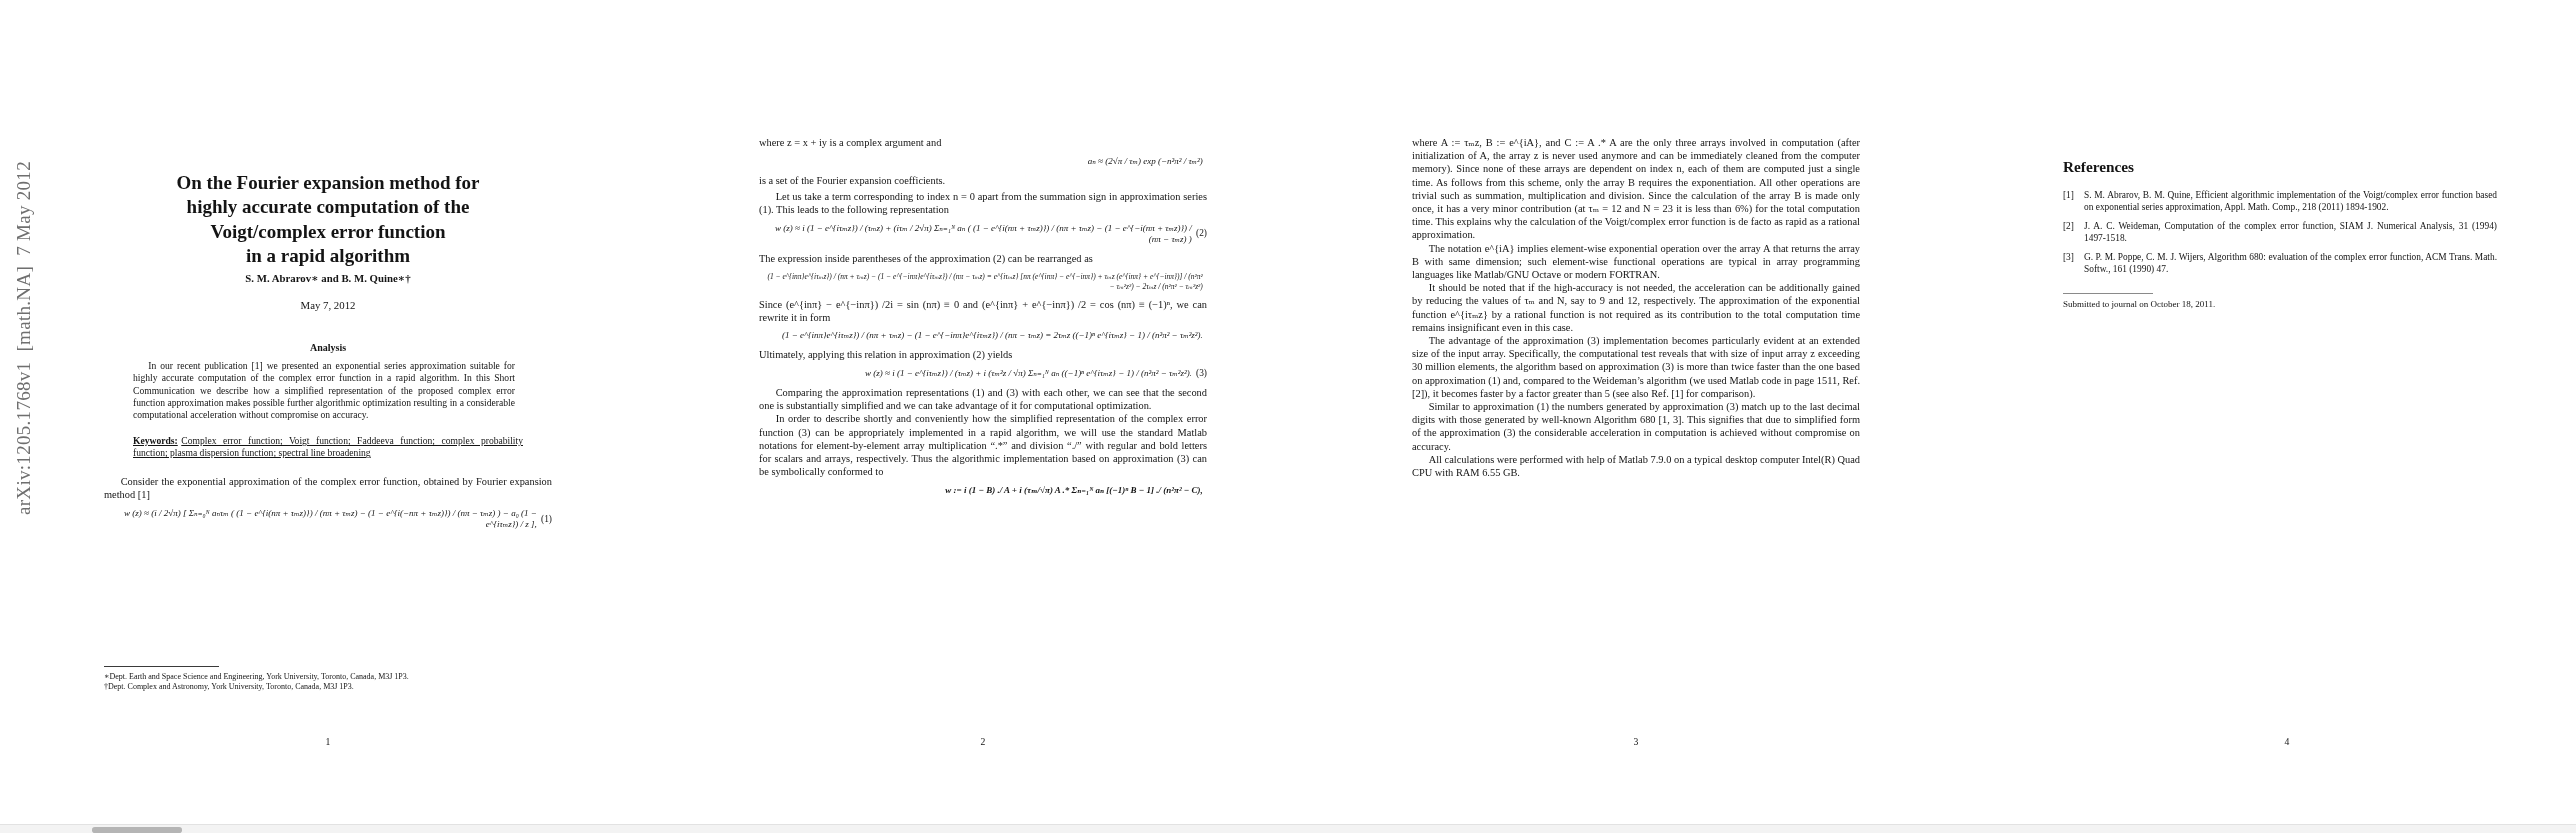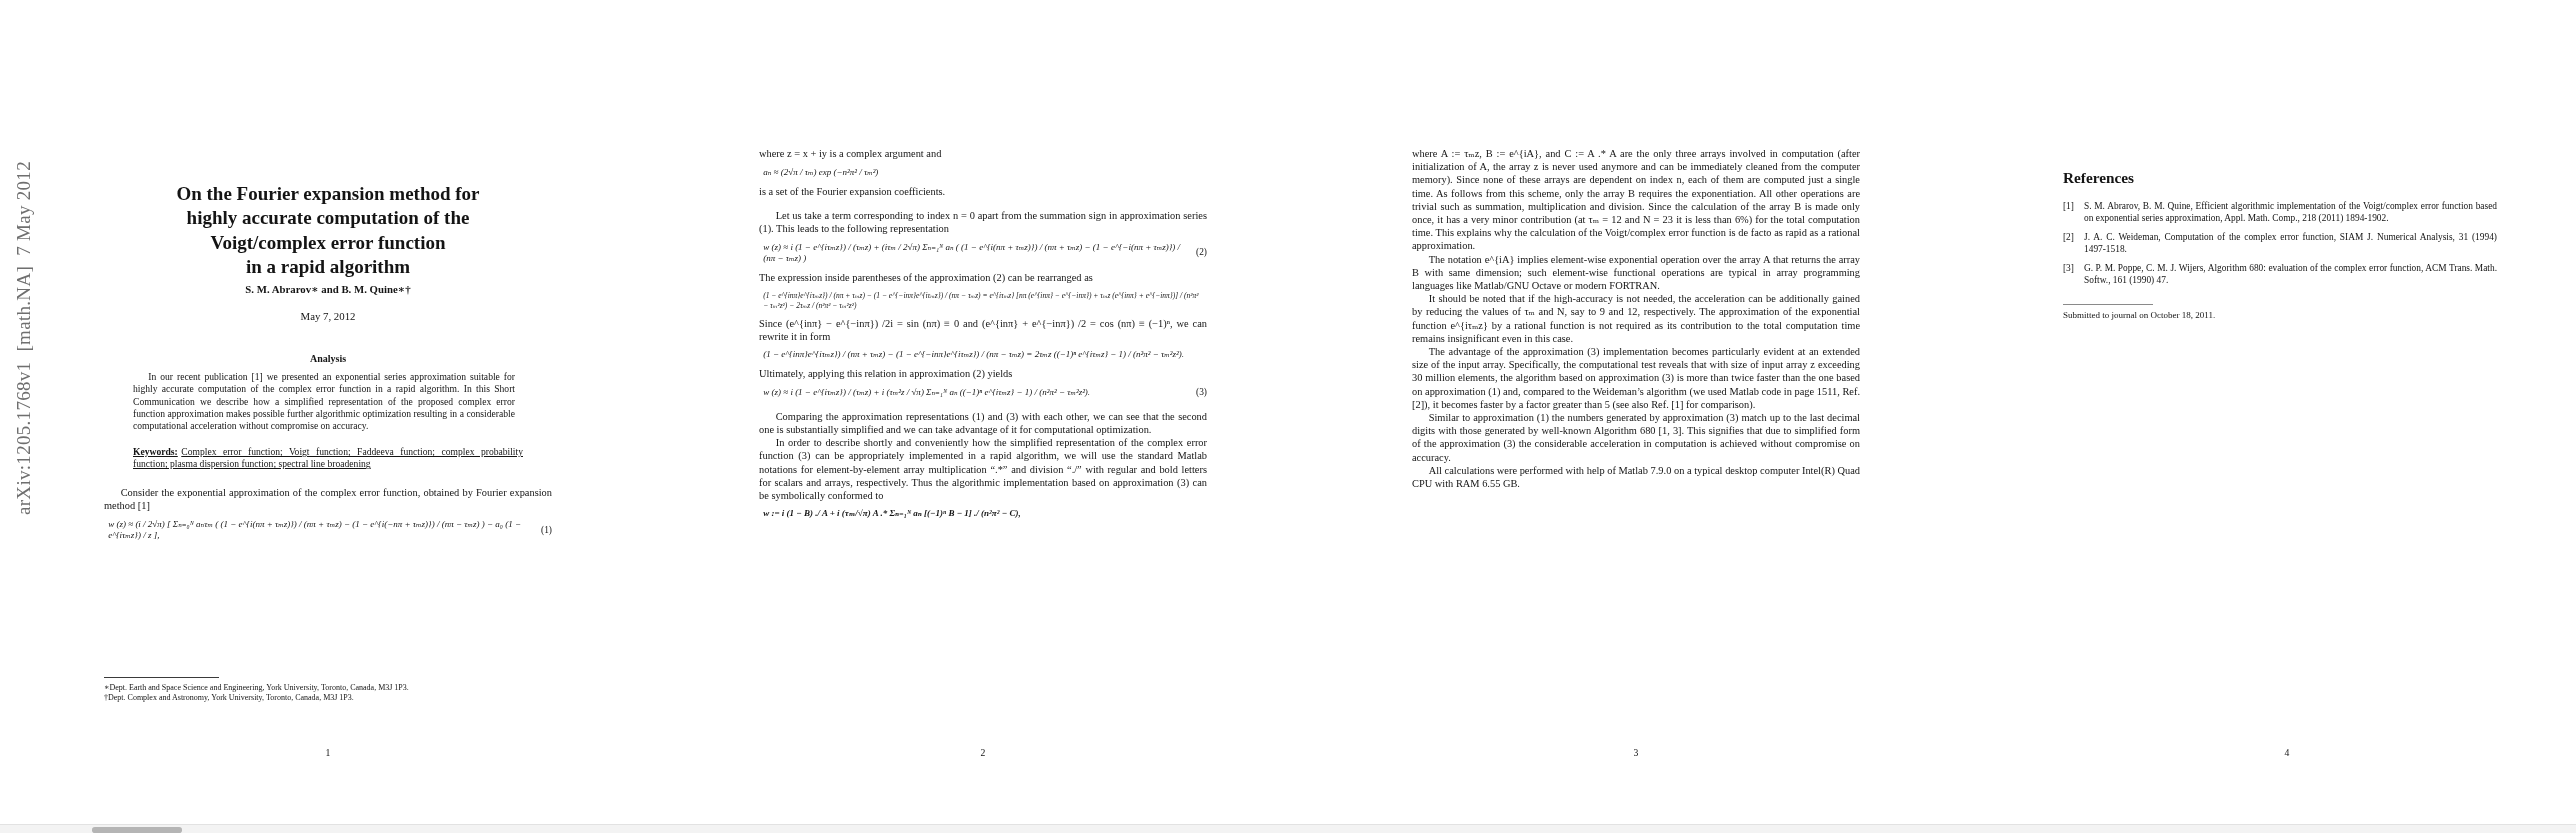--- a/index.html
+++ b/index.html
@@ -6,21 +6,21 @@
   .canvas {
     position:relative; width:2576px; height:834px; overflow:hidden;
     background:#ffffff; color:#141414;
     font-family:"Liberation Serif","DejaVu Serif","DejaVu Sans",serif;
   }
   .arxiv-watermark {
     position:absolute; top:515px; left:12.5px;
     transform:rotate(-90deg); transform-origin:0 0;
     white-space:pre; font-size:19px; letter-spacing:0.3px; color:#6f6f6f;
   }
-  .page { position:absolute; top:11px; height:786px; width:448px; }
+  .page { position:absolute; top:0; height:786px; width:448px; }
   .page.p1 { left:104px; }
   .page.p2 { left:759px; }
   .page.p3 { left:1412px; }
   .page.p4 { left:2063px; }
   .content { position:absolute; left:0; right:0; }
   .p1 .content { top:171px; }
   .p2 .content { top:136px; }
   .p3 .content { top:136px; }
   .p4 .content { top:158px; }
 
@@ -38,27 +38,27 @@
   .keywords {
     margin:14px 29px 0 29px; font-size:9.6px; line-height:12.2px; text-align:justify;text-decoration:underline;
   }
   .kw-label { font-weight:bold; margin-right:3.5px; }
 
   .para {
     font-size:10.4px; line-height:13.2px; text-align:justify;
     text-indent:16.7px; margin:0;
   }
   .para.noindent { text-indent:0; }
-  .para.spaced { margin-top:11px; }
+  .para.spaced { margin-top:3px; }
 
   .eqrow {
     display:flex; align-items:center; margin:6.3px 0;
     font-style:italic; font-size:9px; line-height:11.8px;
   }
-  .eqrow .eq { flex:1; text-align:left; padding:0 4.2px; }
+  .eqrow .eq { flex:1; text-align:right; padding:0 4.2px; }
   .eqrow .eqno { font-style:normal; font-size:9.4px; }
   .eqrow.small { font-size:7.5px; line-height:9.7px; }
   .eqrow.boldeq { font-weight:600; }
 
   .footnotes { position:absolute; top:666px; left:0; right:0; }
   .fn-rule { width:115px; border-top:0.8px solid #3a3a3a; margin-bottom:4.9px; }
   .fn { font-size:8px; line-height:10px; text-align:justify; }
 
   .pageno {
     position:absolute; top:736px; left:0; right:0;

